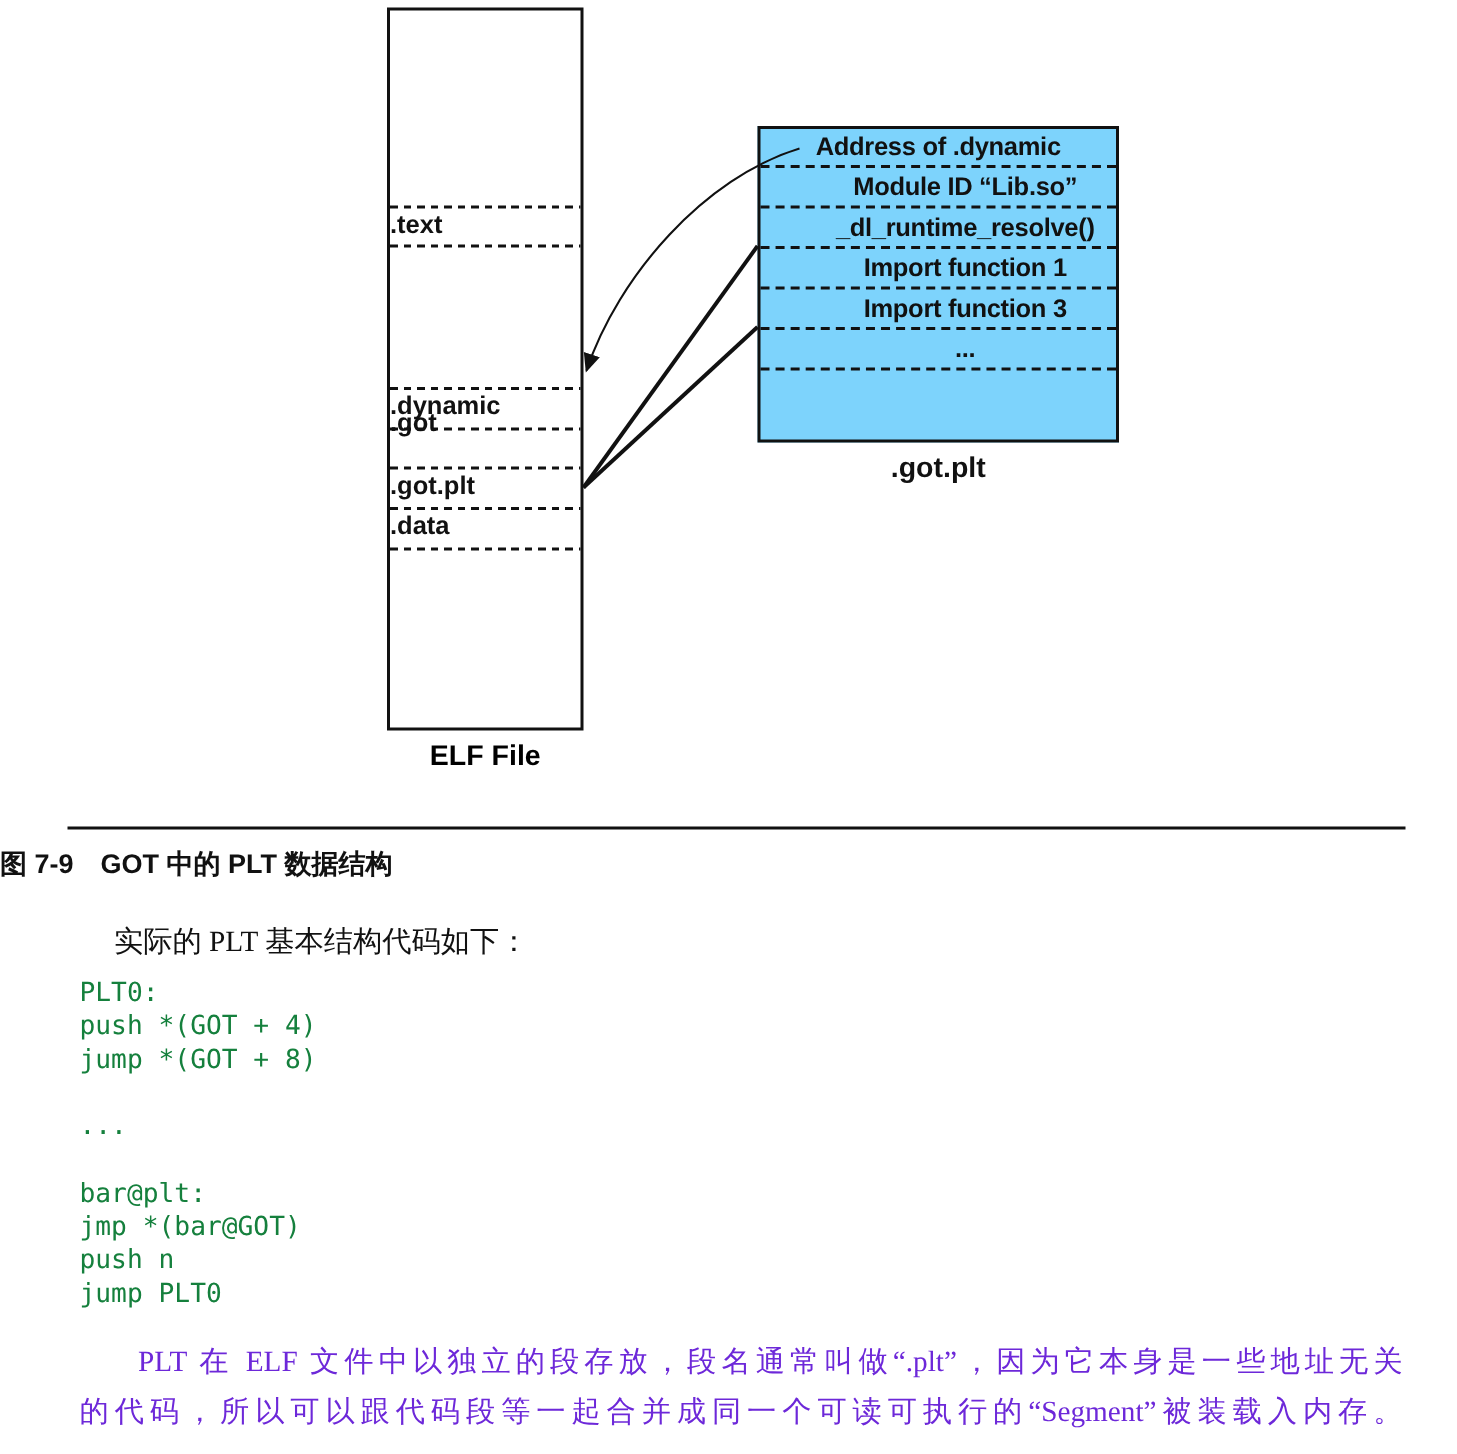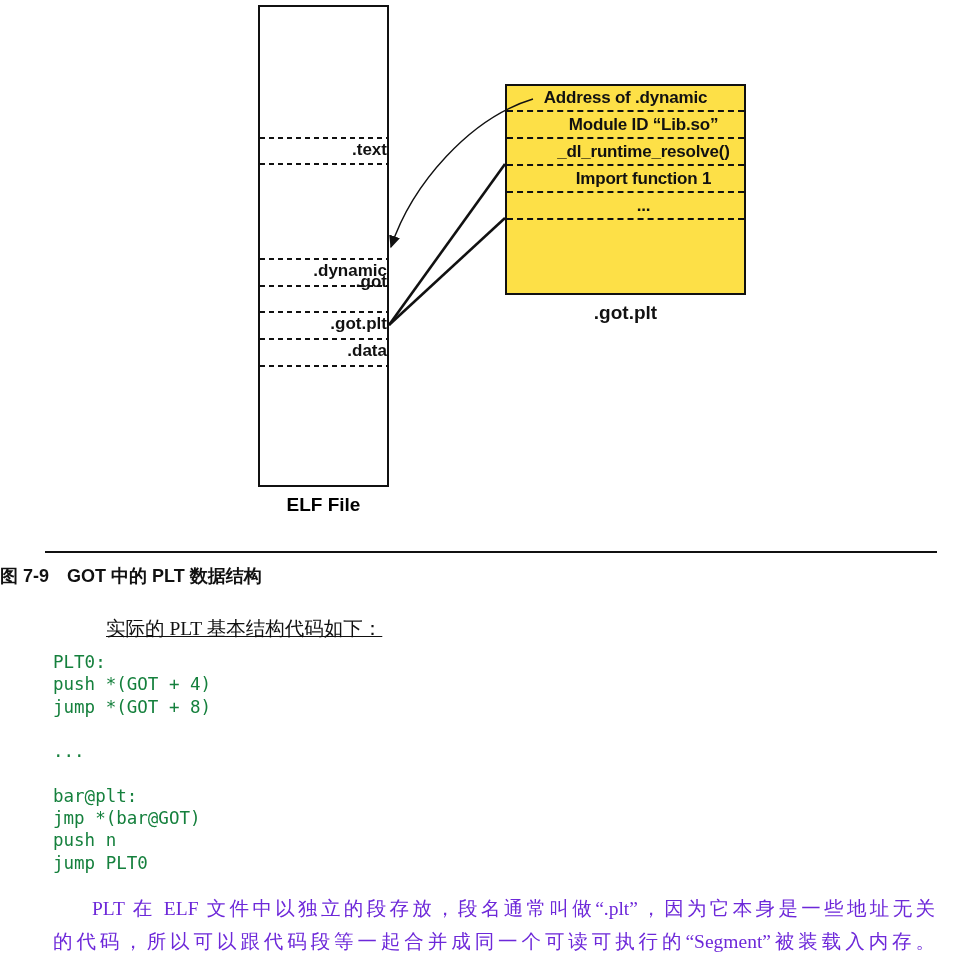--- a/index.html
+++ b/index.html
@@ -7,31 +7,31 @@
   body { width:971px; height:969px; position:relative; overflow:hidden;
          font-family:"Liberation Serif", serif; color:#111; }
 
   .figure-area { position:absolute; left:0; top:0; width:971px; height:545px; }
 
   
   .elf-box { position:absolute; left:258px; top:5px; width:131px; height:482px;
              border:2px solid #111; background:#fff; }
   .dash { position:absolute; left:0; right:0; height:2px;
           background:repeating-linear-gradient(90deg,#111 0 5px,transparent 5px 9px); }
-  .sec-label { position:absolute; left:0; width:100%; text-align:right;
+  .sec-label { position:absolute; left:0; width:100%; text-align:left;
                font-family:"Liberation Sans", sans-serif; font-weight:bold;
                font-size:17px; line-height:22px; color:#111; }
 
   .elf-file-label { position:absolute; left:258px; top:494px; width:131px;
                     text-align:center; font-family:"Liberation Sans", sans-serif;
                     font-weight:bold; font-size:19px; color:#000000; }
 
   
   .got-table { position:absolute; left:505px; top:84px; width:241px; height:211px;
-               border:2px solid #111; background:#fde047;
+               border:2px solid #111; background:#7dd3fc;
                display:flex; flex-direction:column; }
   .trow { display:flex; align-items:center; justify-content:center;
           font-family:"Liberation Sans", sans-serif; font-weight:bold;
           font-size:17px; letter-spacing:-0.2px; color:#111; }
   .trow + .trow { border-top:2px dashed #111; }
   .r1 {height:24px;} .rm {height:27px;padding-left:36px;} .r8 {height:21px;}
 
   .got-table-label { position:absolute; left:505px; top:302px; width:241px;
                      text-align:center; font-family:"Liberation Sans", sans-serif;
                      font-weight:bold; font-size:19px; color:#111; }
@@ -39,22 +39,22 @@
   svg.arrows { position:absolute; left:0; top:0; width:971px; height:545px;
                pointer-events:none; }
 
   
   .hrule { position:absolute; left:45px; top:551px; width:892px; height:2px; background:#111; }
   .fig-caption { position:absolute; left:0; top:564px; width:971px; text-align:left;
                  font-family:"Liberation Sans", sans-serif; font-weight:600;
                  font-size:18px; color:#111; }
 
   
-  .intro { position:absolute; left:67px; top:615px; width:882px;
-           font-size:19.5px; line-height:28px; text-indent:39px; color:#111;text-decoration:underline; }
+  .intro { position:absolute; left:37px; top:615px; width:882px;
+           font-size:19.5px; line-height:28px; text-indent:39px; color:#111; }
   .code { position:absolute; left:53px; top:651px;
           font-family:"DejaVu Sans Mono", "Liberation Mono", monospace;
           font-size:17.5px; line-height:22.3px; white-space:pre; color:#15803d; }
   .para { position:absolute; left:53px; top:892px; width:882px;
           font-size:19.5px; line-height:33px; color:#6d28d9; }
   .para .line1 { text-indent:39px; }
   .para .jline { text-align:justify; text-align-last:justify; }
 </style>
 </head>
 <body>
@@ -77,20 +77,21 @@
     <div class="sec-label" style="top:333px">.data</div>
   </div>
 
   <div class="elf-file-label">ELF File</div>
 
   <div class="got-table">
     <div class="trow r1">Address of .dynamic</div>
     <div class="trow rm">Module ID “Lib.so”</div>
     <div class="trow rm">_dl_runtime_resolve()</div>
     <div class="trow rm">Import function 1</div>
+    <div class="trow rm">Import function 3</div>
     <div class="trow rm">...</div>
     <div class="trow r8"></div>
   </div>
 
   <div class="got-table-label">.got.plt</div>
 
   <svg class="arrows" viewBox="0 0 971 545">
     <defs>
       <marker id="ah" markerWidth="11" markerHeight="9" refX="8" refY="4" orient="auto">
         <path d="M0,0 L9,4 L0,8 z" fill="#111"></path>

